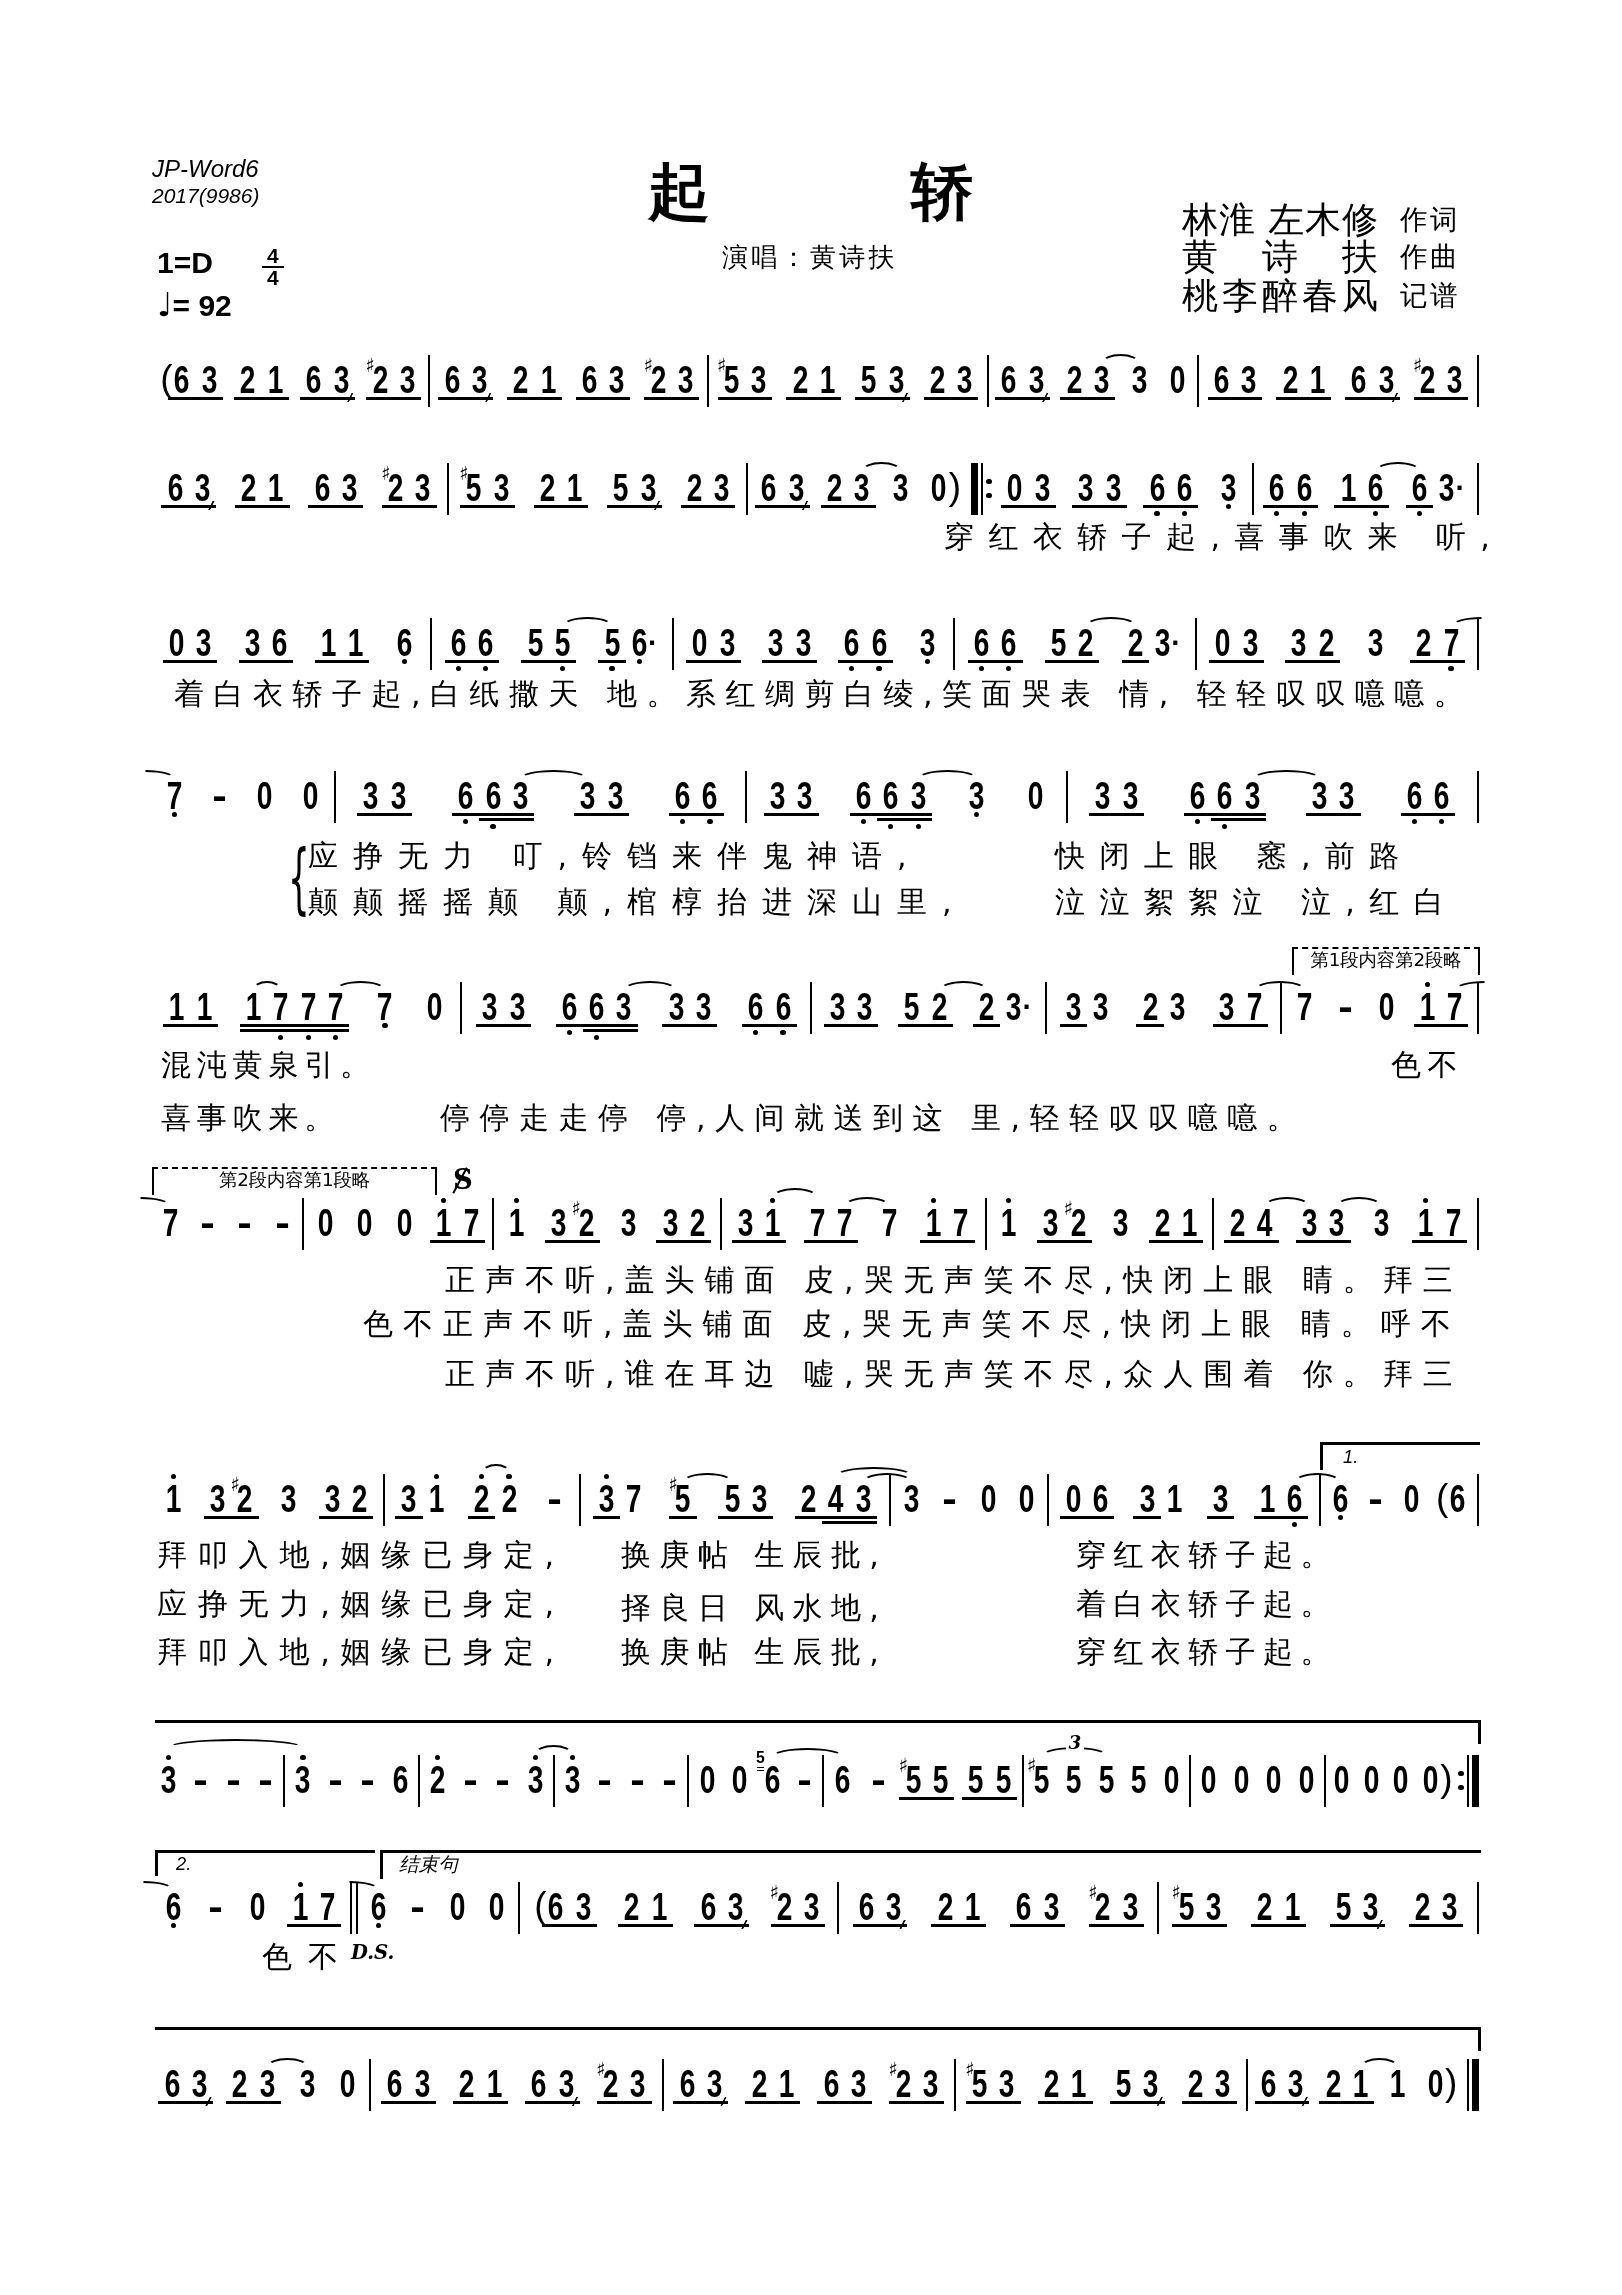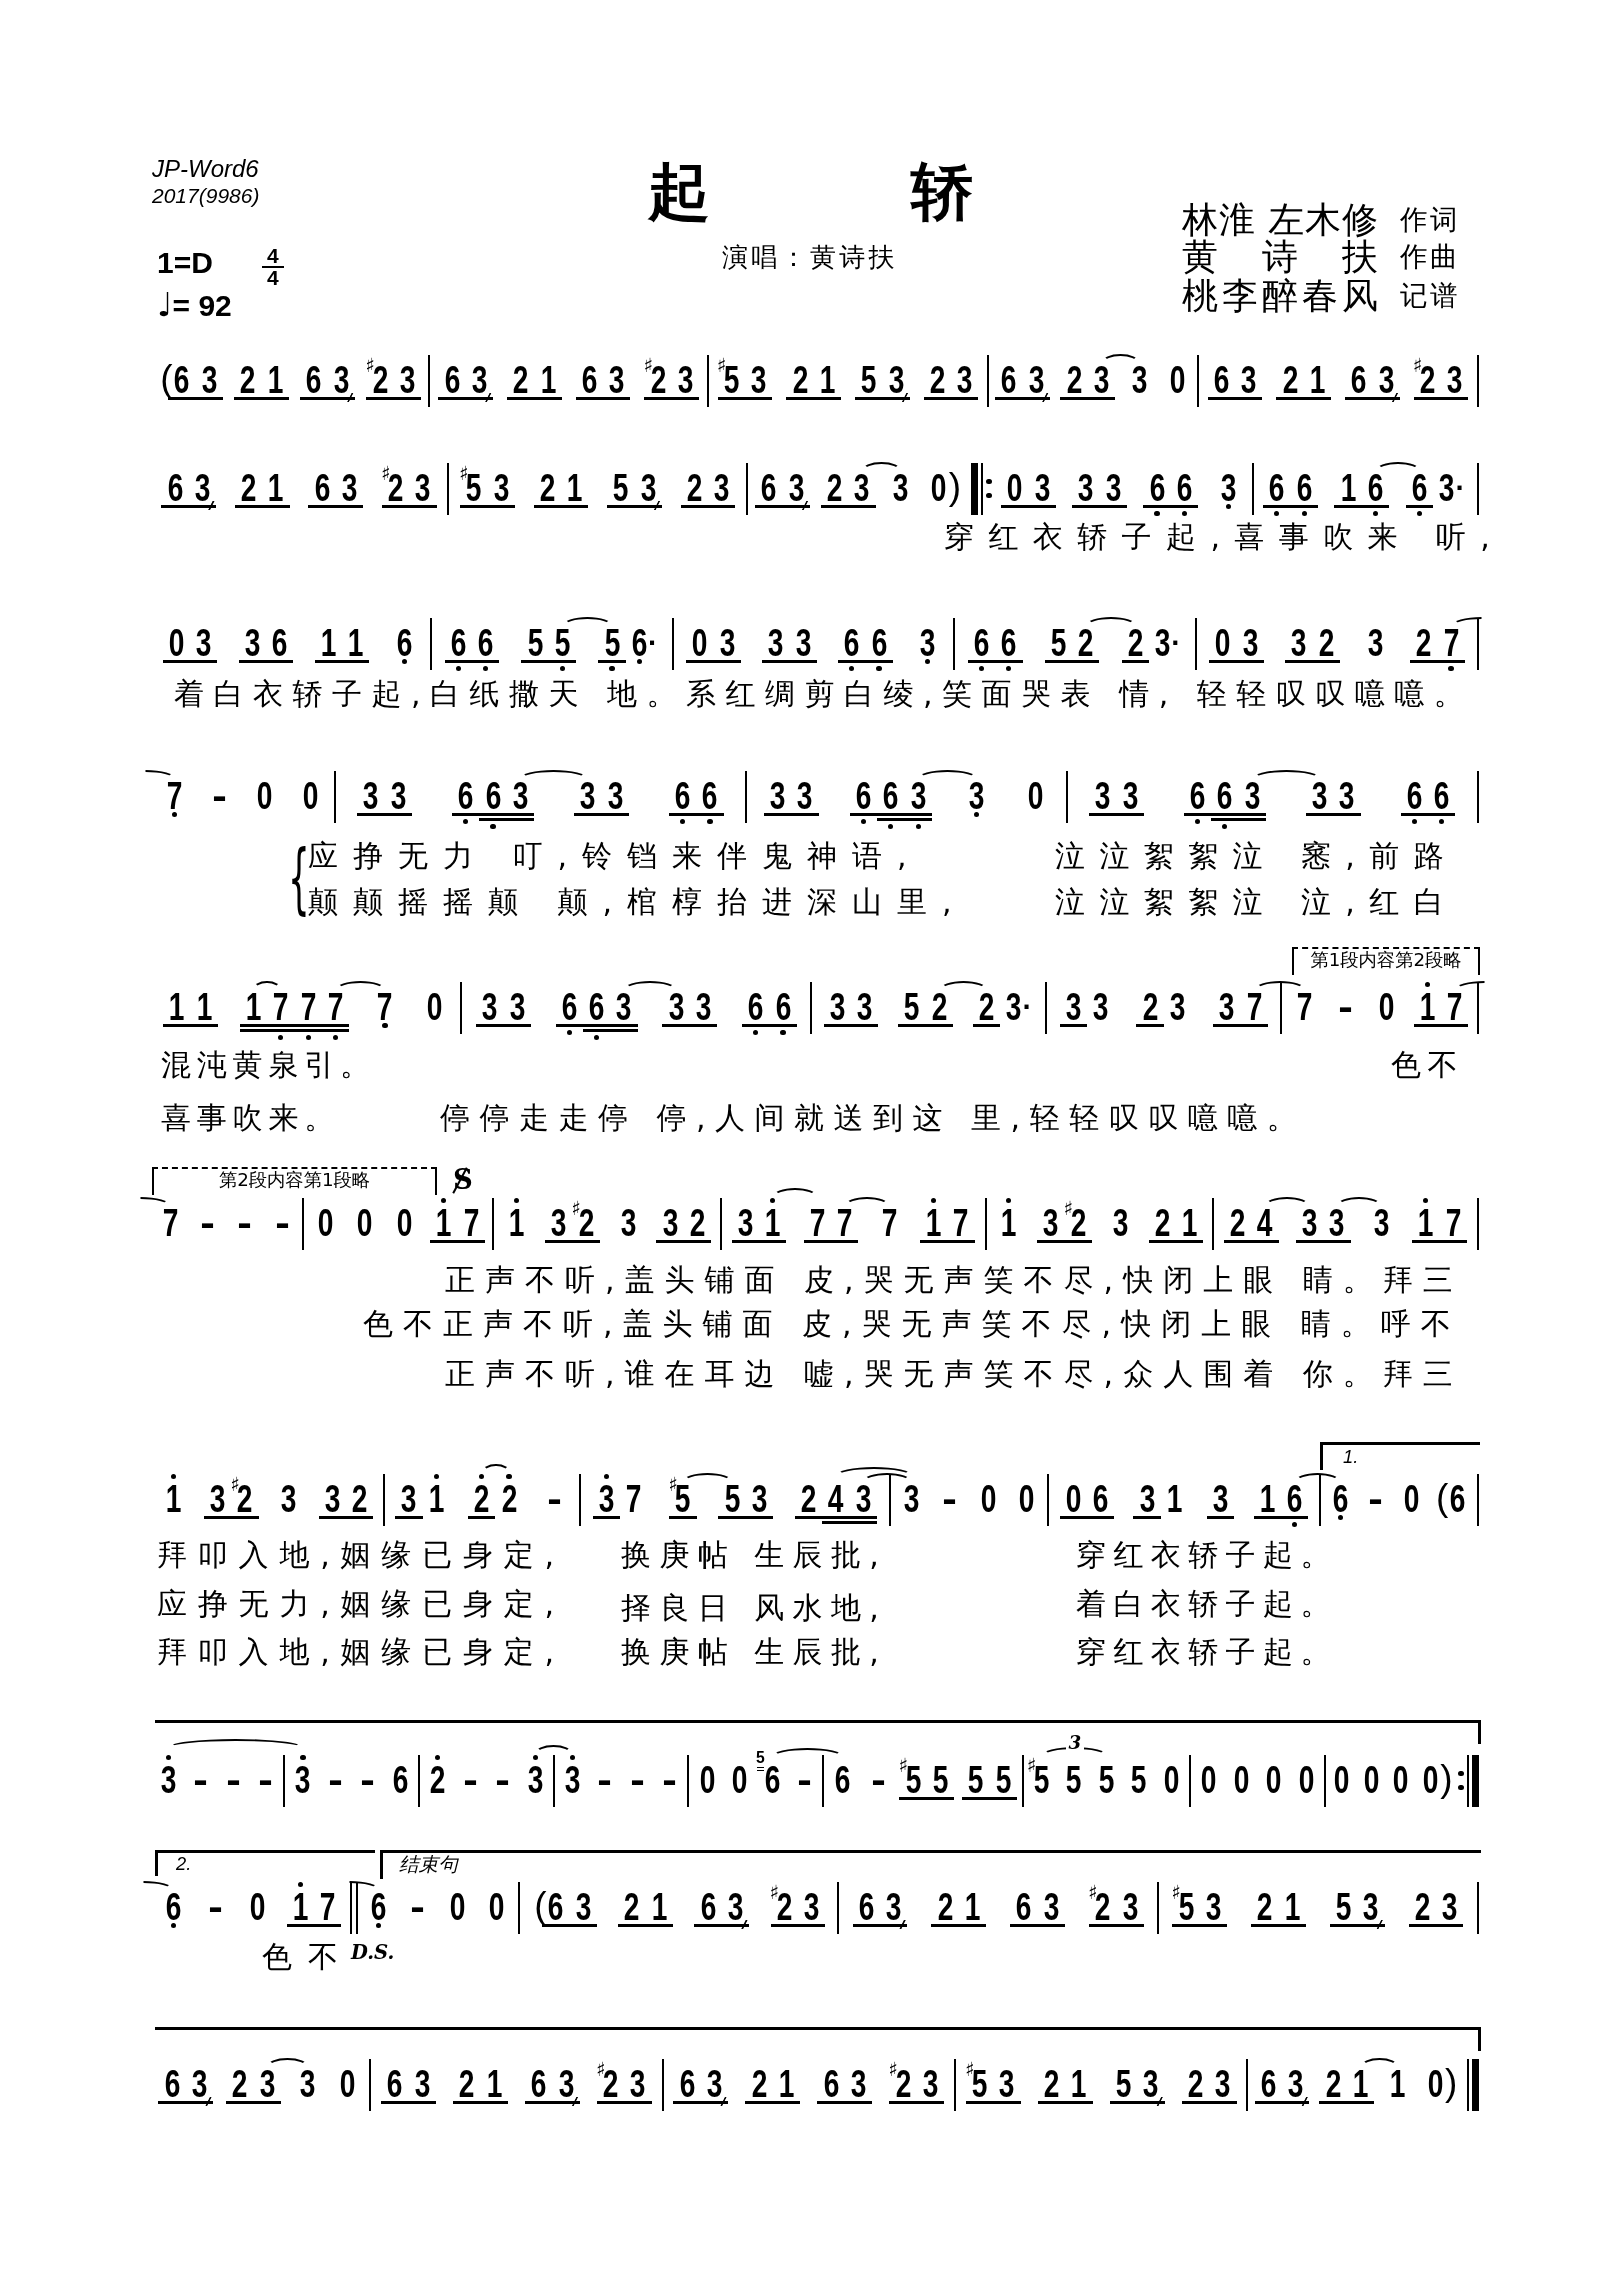--- a/index.html
+++ b/index.html
@@ -3646,21 +3646,21 @@
       </div>
       <div class="arc" style="left: 115px; width: 41px; top: 2.6px;"></div>
       <div class="arc" style="left: 1209px; width: 37px; top: 2.6px;"></div>
     </div>
 
   <div class="lyr" style="left:944px;top:518px;letter-spacing:14.4px">穿红衣轿子起,喜事吹来 听,</div>
   <div class="lyr" style="left:174px;top:675px;letter-spacing:9.5px">着白衣轿子起,白纸撒天 地。系红绸剪白绫,笑面哭表 情, 轻轻叹叹噫噫。</div>
 
   <div class="abs brace">{</div>
   <div class="lyr" style="left:308px;top:837px;letter-spacing:15px">应挣无力 叮,铃铛来伴鬼神语,</div>
-  <div class="lyr" style="left:1055px;top:837px;letter-spacing:14.4px">泣泣絮絮泣 窸,前路</div>
+  <div class="lyr" style="left:1055px;top:837px;letter-spacing:14.4px">快闭上眼 窸,前路</div>
   <div class="lyr" style="left:308px;top:883px;letter-spacing:15px">颠颠摇摇颠 颠,棺椁抬进深山里,</div>
   <div class="lyr" style="left:1055px;top:883px;letter-spacing:14.4px">泣泣絮絮泣 泣,红白</div>
 
   <div class="lyr" style="left:161px;top:1046px;letter-spacing:5.8px">混沌黄泉引。</div>
   <div class="lyr" style="left:1391px;top:1046px;letter-spacing:6.5px">色不</div>
   <div class="lyr" style="left:161px;top:1099px;letter-spacing:5.8px">喜事吹来。</div>
   <div class="lyr" style="left:440px;top:1099px;letter-spacing:9.5px">停停走走停 停,人间就送到这 里,轻轻叹叹噫噫。</div>
 
   <div class="lyr" style="left:445px;top:1261px;letter-spacing:10px">正声不听,盖头铺面 皮,哭无声笑不尽,快闭上眼 睛。拜三</div>
   <div class="lyr" style="left:363px;top:1305px;letter-spacing:10px">色不正声不听,盖头铺面 皮,哭无声笑不尽,快闭上眼 睛。呼不</div>

